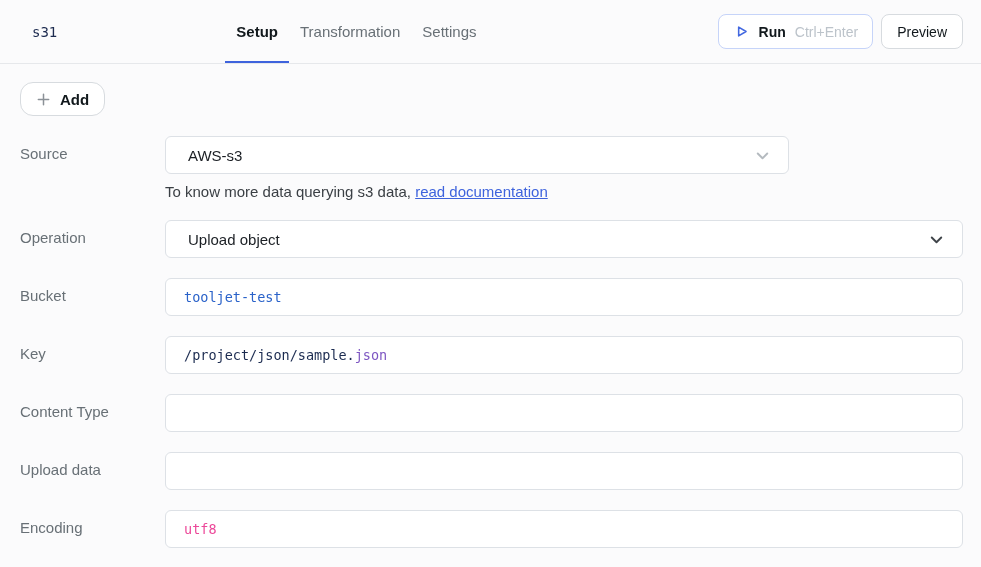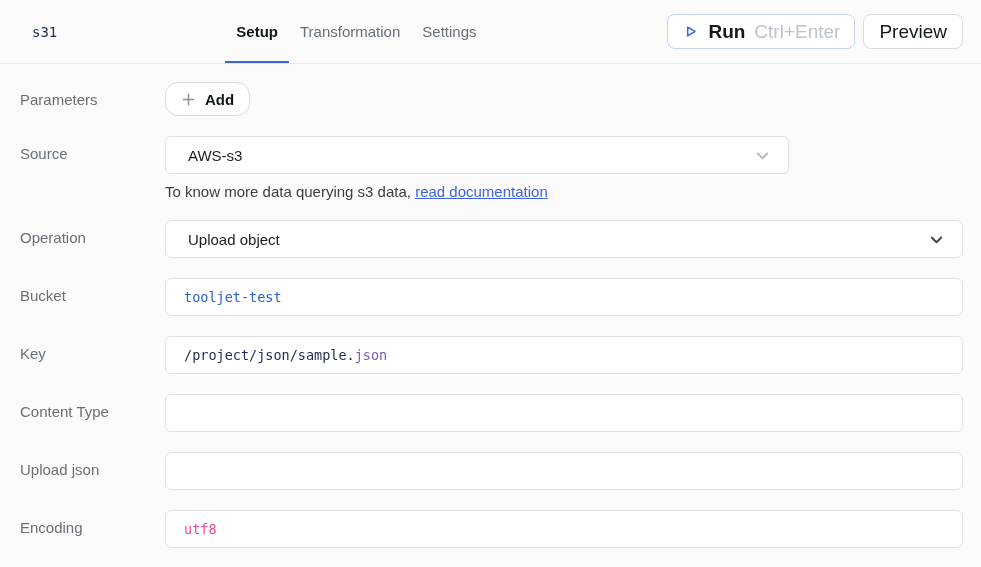--- a/index.html
+++ b/index.html
@@ -19,21 +19,21 @@
   }
   .tabs { display:flex; margin-left:168px; }
   .tab {
     display:flex; align-items:center; padding:0 11px; font-size:15px; color:#687076;
     border-bottom:2px solid transparent; border-top:2px solid transparent; cursor:pointer;
   }
   .tab.active { color:#11181c; font-weight:600; border-bottom-color:#3e63dd; }
   .actions { margin-left:auto; display:flex; align-items:center; gap:8px; }
   .btn {
     display:flex; align-items:center; height:35px; background:#fff;
-    border-radius:8px; font-size:19px; cursor:pointer;
+    border-radius:8px; font-size:14px; cursor:pointer;
   }
   .btn-run { border:1px solid #c6d4f9; padding:0 14px; gap:9px; }
   .run-label { font-weight:600; color:#11181c; }
   .run-shortcut { color:#bcc3ca; }
   .btn-preview { border:1px solid #d7dbdf; padding:0 15px; font-weight:500; color:#11181c; }
   .play-icon { width:17px; height:17px; display:block; }
   
   .form { padding:18px 18px 0 20px; }
   .row { display:flex; margin-bottom:20px; }
   .row-label { width:145px; flex:none; font-size:15px; color:#687076; padding-top:9px; }
@@ -86,21 +86,20 @@
         <span class="run-label">Run</span>
         <span class="run-shortcut">Ctrl+Enter</span>
       </div>
       <div class="btn btn-preview">Preview</div>
     </div>
   </div>
 
   <div class="form">
 
     <div class="row">
-      <div class="row-label">Parameters</div>
       <div class="field-col">
         <div class="btn-add">
           <span>
             <svg class="plus-icon" viewBox="0 0 16 16">
               <path d="M8 2.5v11M2.5 8h11" fill="none" stroke="#8b9197" stroke-width="1.6" stroke-linecap="round"></path>
             </svg>
           </span>
           <span class="add-label">Add</span>
         </div>
       </div>
@@ -158,21 +157,21 @@
     <div class="row">
       <div class="row-label">Content Type</div>
       <div class="field-col">
         <div class="control code-input">
           <span></span>
         </div>
       </div>
     </div>
 
     <div class="row">
-      <div class="row-label">Upload json</div>
+      <div class="row-label">Upload data</div>
       <div class="field-col">
         <div class="control code-input">
           <span></span>
         </div>
       </div>
     </div>
 
     <div class="row">
       <div class="row-label">Encoding</div>
       <div class="field-col">

